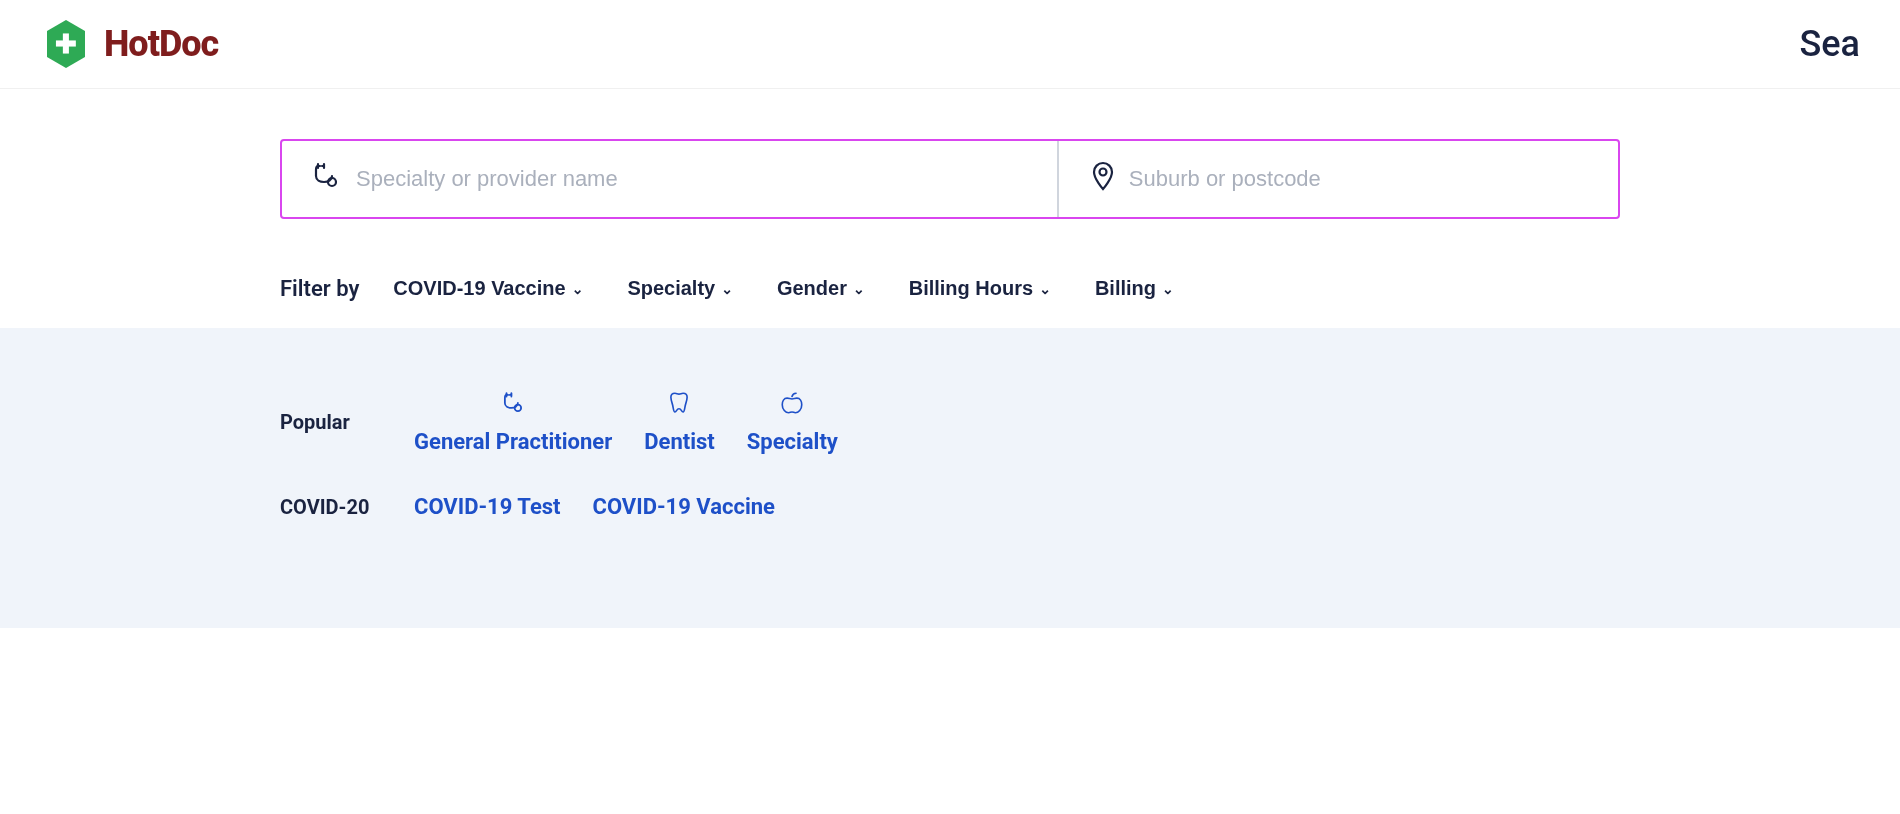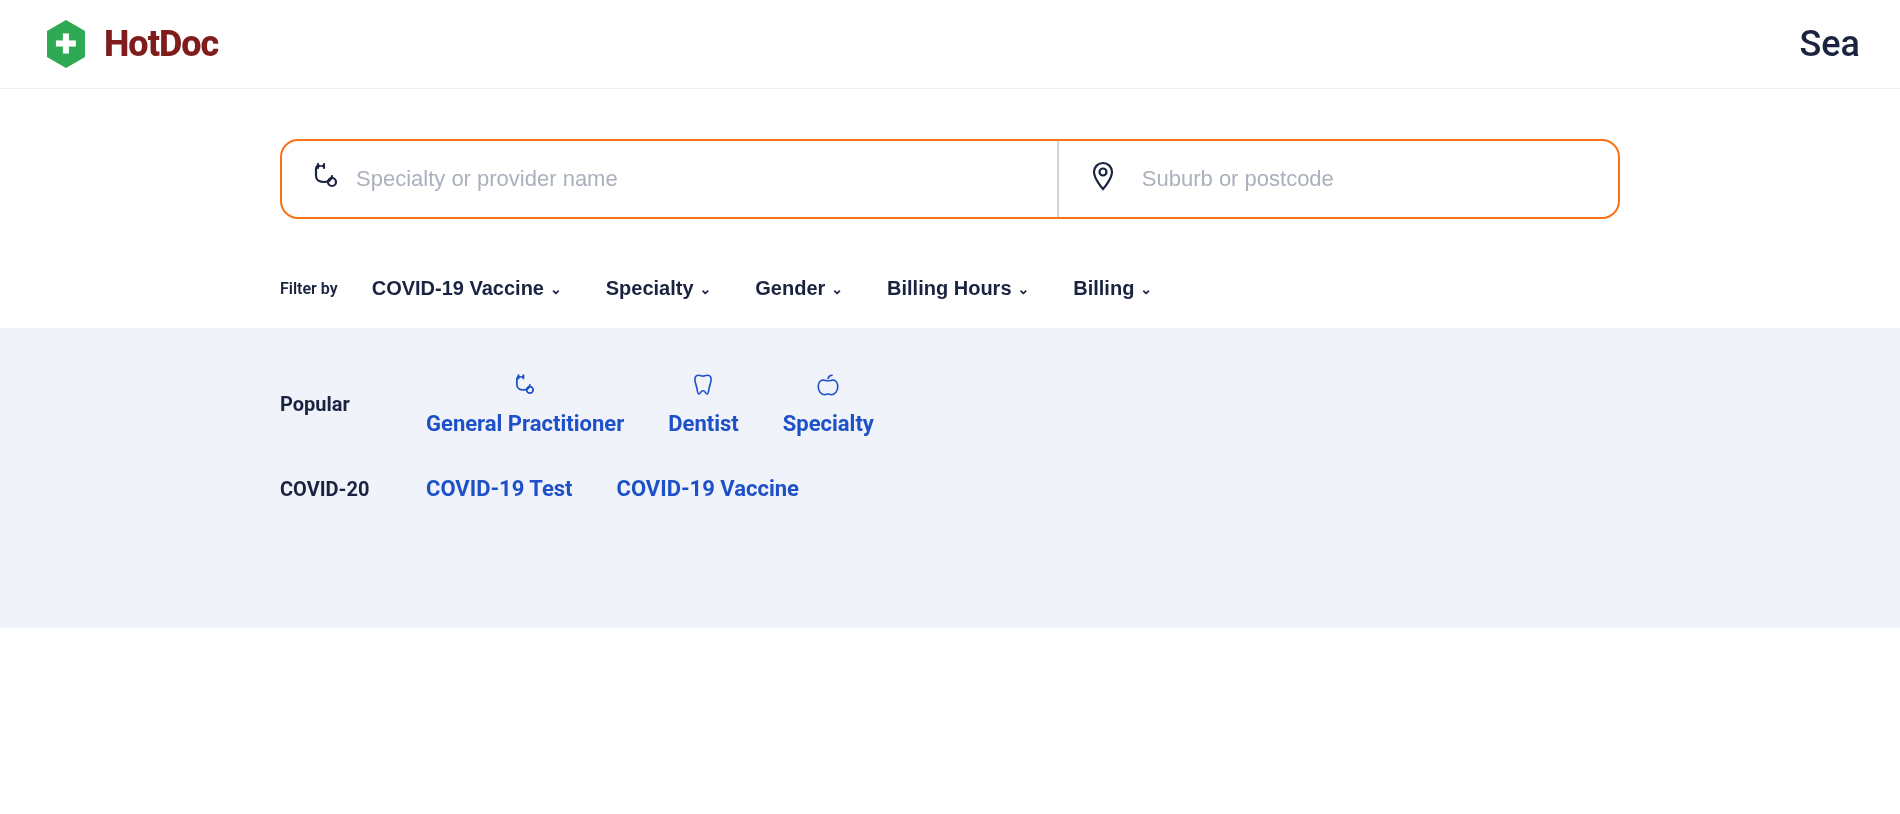--- a/index.html
+++ b/index.html
@@ -51,22 +51,22 @@
     }
 
     
     .search-section {
       padding: 50px 280px 30px 280px;
       background: #ffffff;
     }
 
     .search-bar {
       display: flex;
-      border: 2px solid #f97316;
-      border-radius: 18px;
+      border: 2px solid #d946ef;
+      border-radius: 4px;
       overflow: hidden;
       height: 80px;
     }
 
     .search-field {
       display: flex;
       align-items: center;
       gap: 14px;
       padding: 0 28px;
       flex: 1;
@@ -88,21 +88,21 @@
       background: transparent;
     }
 
     .search-field input::placeholder {
       color: #aab0bc;
     }
 
     .location-field {
       display: flex;
       align-items: center;
-      gap: 23px;
+      gap: 10px;
       padding: 0 28px;
       flex: 0.7;
     }
 
     .location-field-icon {
       color: #1a2340;
       font-size: 28px;
       flex-shrink: 0;
     }
 
@@ -123,21 +123,21 @@
     .filter-bar {
       display: flex;
       align-items: center;
       gap: 8px;
       padding: 20px 280px;
       background: #ffffff;
       flex-wrap: wrap;
     }
 
     .filter-label {
-      font-size: 16px;
+      font-size: 22px;
       font-weight: 600;
       color: #1a2340;
       margin-right: 8px;
     }
 
     .filter-btn {
       display: flex;
       align-items: center;
       gap: 6px;
       padding: 8px 18px;
@@ -158,23 +158,24 @@
     
     .popular-section {
       background: #f0f4fa;
       padding: 40px 280px;
       min-height: 300px;
     }
 
     .popular-row {
       display: flex;
       align-items: center;
-      gap: 28px;
+      gap: 16px;
       margin-bottom: 32px;
       flex-wrap: wrap;
+      margin-top: 18px;
     }
 
     .popular-row-label {
       font-size: 20px;
       font-weight: 700;
       color: #1a2340;
       min-width: 110px;
     }
 
     .popular-link {

